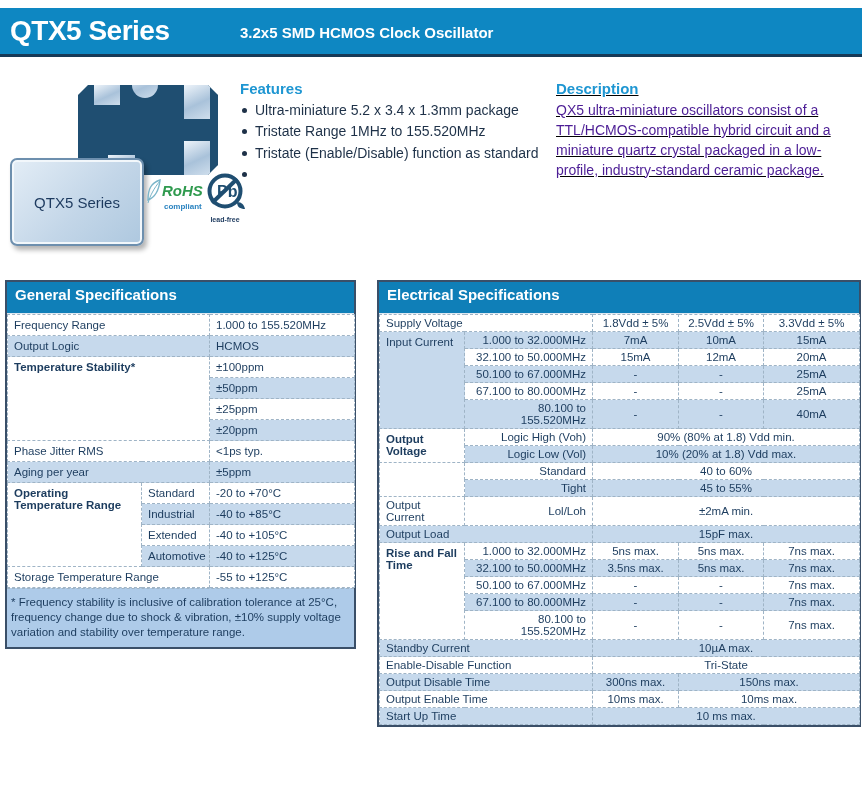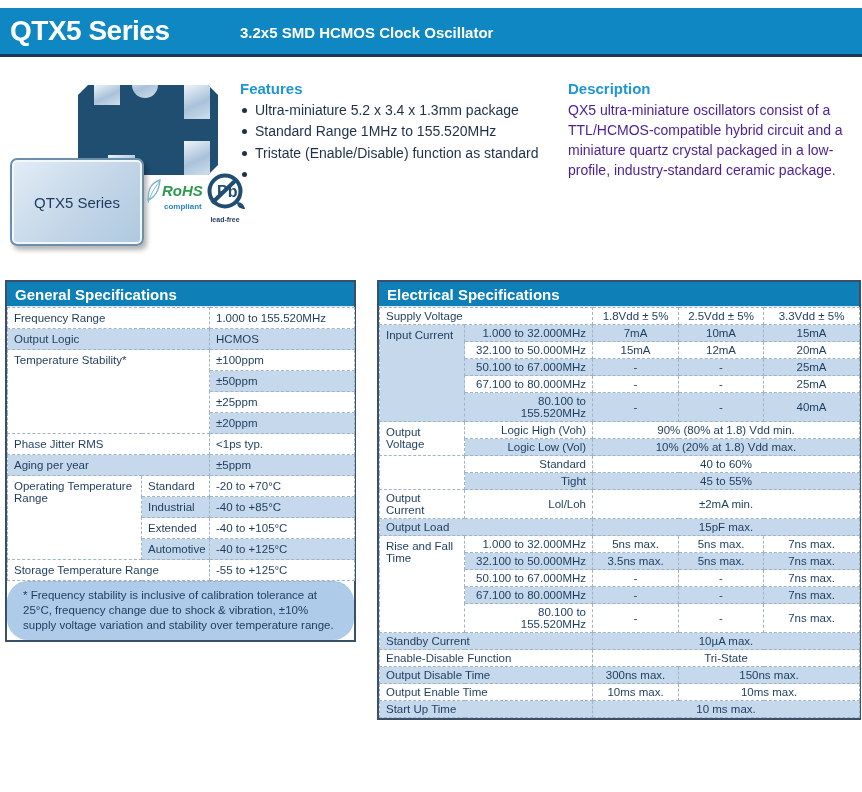--- a/index.html
+++ b/index.html
@@ -34,50 +34,50 @@
   .chip-top .chip-label { color:#1d3a5f; font-size:15px; }
   .rohs { position:absolute; left:138px; top:108px; width:60px; text-align:left; z-index:3; }
   .rohs-row { display:flex; align-items:center; }
   .rohs-name { color:#2f9a4e; font-weight:bold; font-size:15px; line-height:14px;font-style:italic; }
   .rohs-sub  { color:#2a83c0; font-weight:bold; font-size:8px; margin-left:18px; margin-top:-2px; }
   .pbfree { position:absolute; left:194px; top:102px; width:46px; text-align:center; z-index:3; }
   .pb-caption { color:#1d3a5f; font-size:7px; font-weight:bold; margin-top:-2px; }
 
   
   .features { position:absolute; left:240px; top:80px; width:322px; }
-  .desc     { position:absolute; left:568px; top:80px; width:294px; }
+  .desc     { position:absolute; left:556px; top:80px; width:294px;text-decoration:underline; }
   .sec-head { color:#1e96d2; font-weight:bold; font-size:15px; margin-bottom:4px; }
   .feat-list { list-style:none; }
   .feat-list li { display:flex; color:#1e3148; font-size:14px; line-height:1.38; margin-bottom:2px; }
   .dot { flex:0 0 auto; width:5px; height:5px; border-radius:50%; background:#1e3148;
          margin:7px 8px 0 2px; }
   .desc p { color:#4c1d95; font-size:14px; line-height:1.42; }
 
   
   .spec-box { position:absolute; border:2px solid #3a4f68; background:#ffffff; }
   .spec-box.general   { left:5px;  top:280px; width:351px; }
   .spec-box.electrical{ left:377px; top:280px; width:484px; }
   .tbl-head { background:#0f7fb8; color:#ffffff; font-weight:bold; font-size:15px;
-              height:25px; line-height:25px; padding-left:8px; border-bottom:1px solid #dfe8f0; }
+              height:32px; line-height:25px; padding-left:8px; border-bottom:1px solid #dfe8f0; }
   table { border-collapse:collapse; width:100%; table-layout:fixed; }
   td { border:1px dashed #9fb4c6; font-size:11.5px; color:#1c3c5e;
        padding:2px 6px; vertical-align:middle; }
   .general tr    { height:21px; }
   .electrical tr { height:16px; }
   tr.rb { background:#c6d9ec; }
   tr.rw { background:#ffffff; }
-  td.cw { background:#ffffff; }
+  td.cw { background:#ffffff;font-weight:bold; }
   td.cb { background:#c6d9ec; }
   td.lab  { text-align:left; }
   td.vtop { vertical-align:top; padding-top:4px; }
   td.sub  { text-align:right; }
   td.val  { text-align:center; }
   .general td.val { text-align:left; }
   .footnote { background:#aecbe9; color:#1c3c5e; font-size:11.5px; line-height:1.32;
-              padding:6px 16px; border-top:1px dashed #9fb4c6;border-radius:21px; }
+              padding:6px 4px; border-top:1px dashed #9fb4c6; }
 </style>
 </head>
 <body>
 
 <div class="page">
 
   <div class="topbar">
     <div class="title">QTX5 Series</div>
     <div class="subtitle">3.2x5 SMD HCMOS Clock Oscillator</div>
   </div>
@@ -116,21 +116,21 @@
 
   <div class="features">
     <div class="sec-head">Features</div>
     <ul class="feat-list">
       <li>
           <span class="dot"></span>
           <span>Ultra-miniature 5.2 x 3.4 x 1.3mm package</span>
         </li>
       <li>
           <span class="dot"></span>
-          <span>Standard Range 1MHz to 155.520MHz</span>
+          <span>Tristate Range 1MHz to 155.520MHz</span>
         </li>
       <li>
           <span class="dot"></span>
           <span>Tristate (Enable/Disable) function as standard</span>
         </li>
       <li>
           <span class="dot"></span>
         </li>
     </ul>
   </div>

